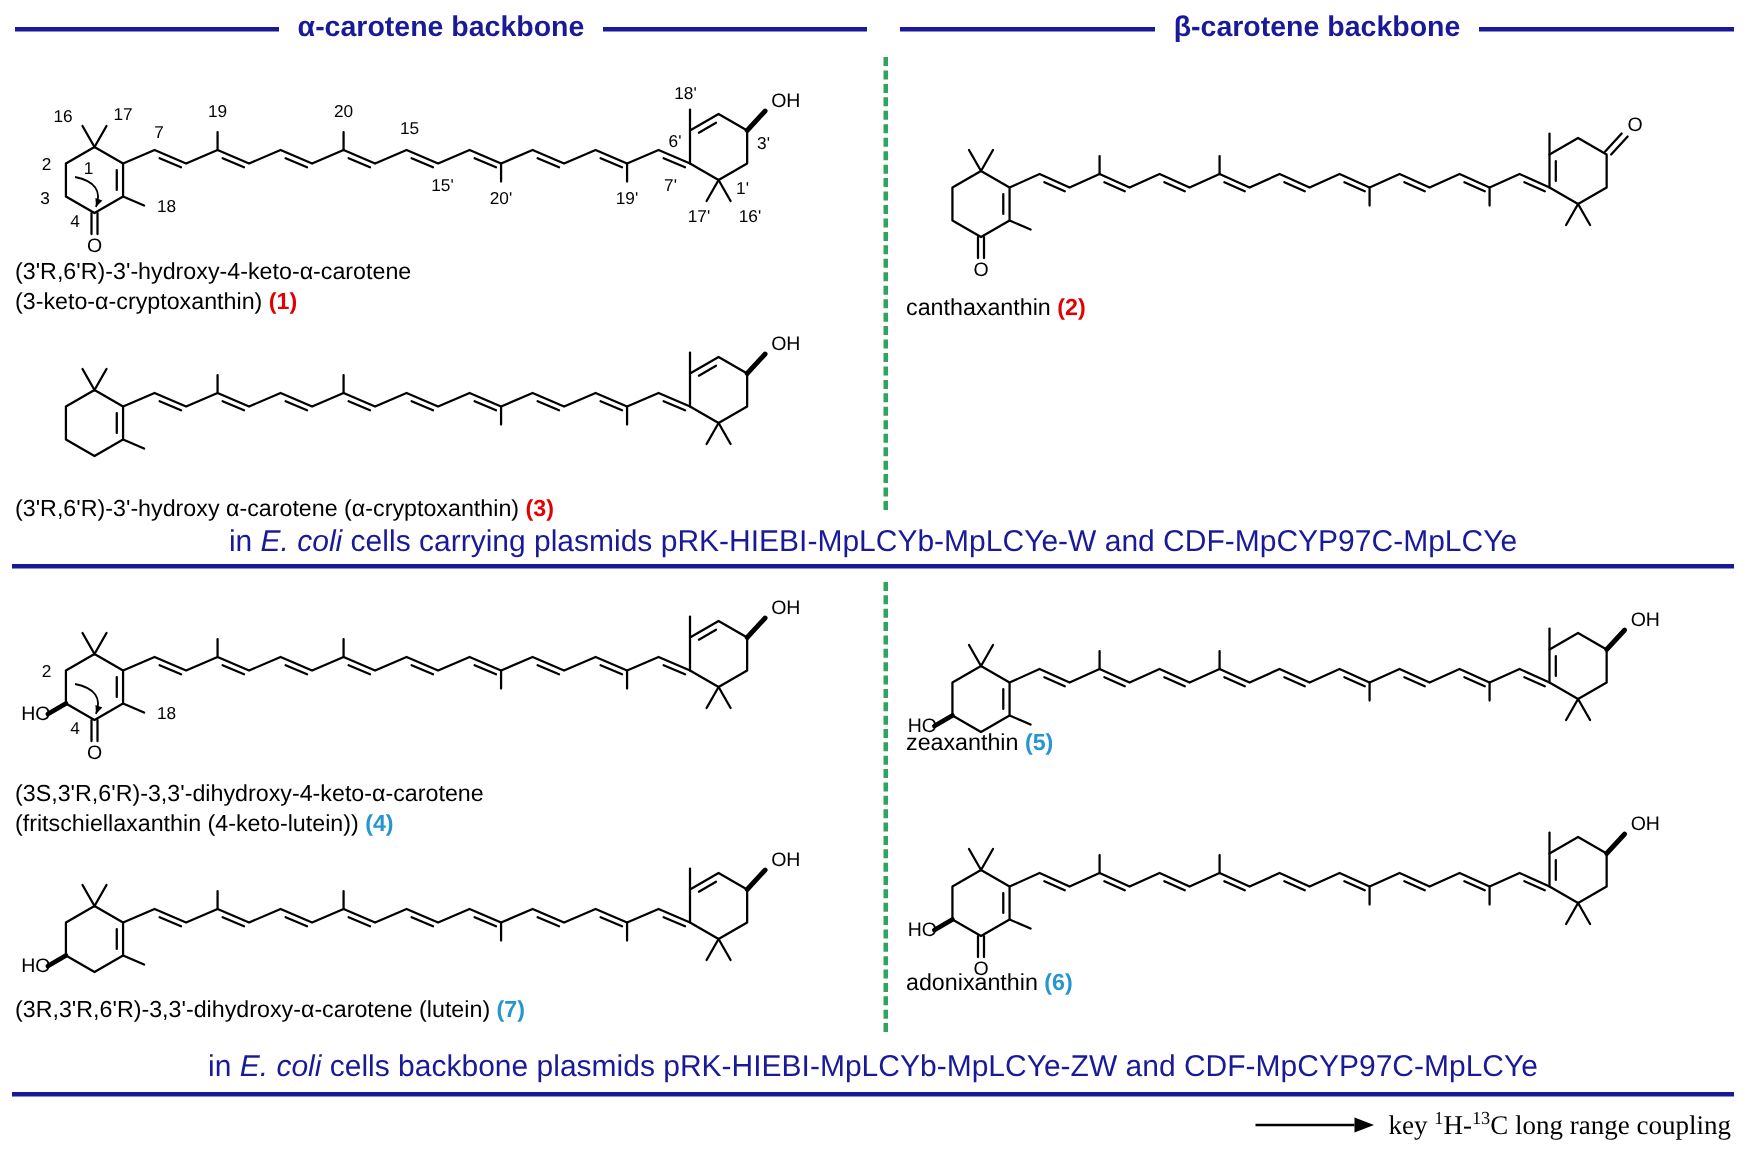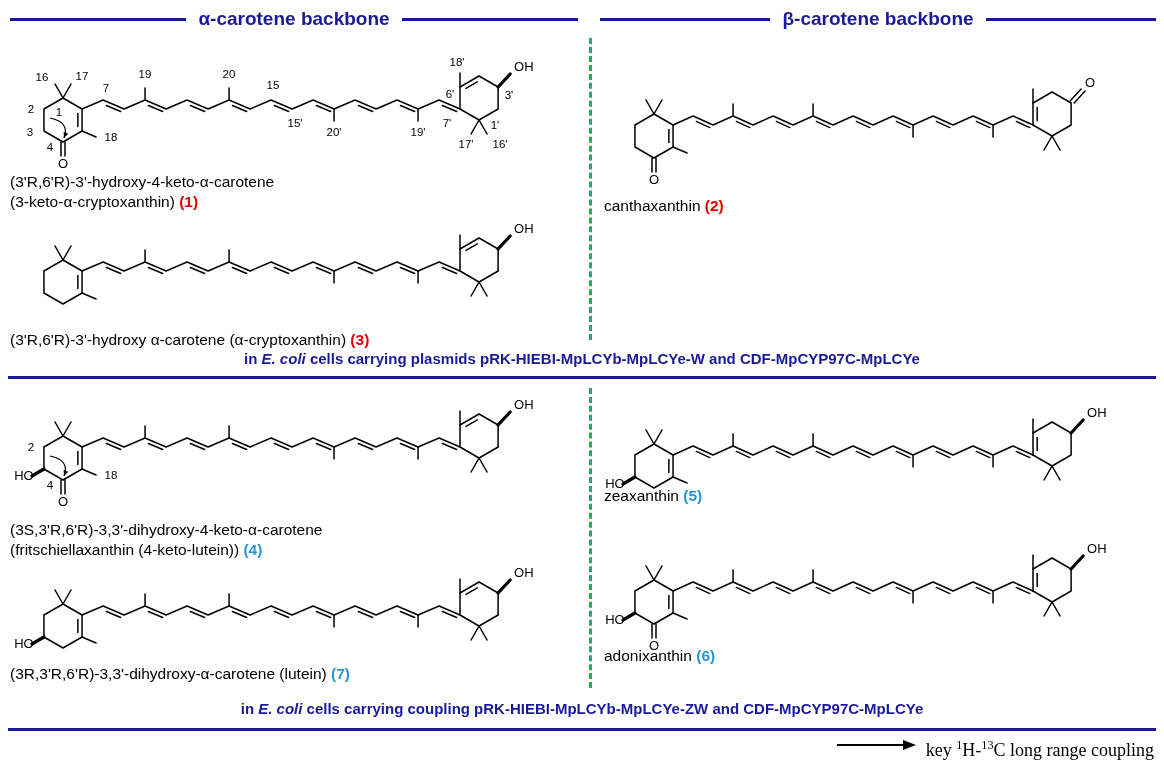--- a/index.html
+++ b/index.html
@@ -9,25 +9,25 @@
   .stage{position:absolute;left:0;top:0;width:1164px;height:778px}
   .hdr{position:absolute;display:flex;align-items:center;gap:12px;
        color:var(--heading);font-weight:bold;font-size:19px;white-space:nowrap}
   .hdr .bar{flex:1;border-top:3px solid var(--heading);height:0}
   svg.struct{position:absolute;overflow:visible}
   .cname{position:absolute;text-align:left;font-size:15.5px;line-height:1.32;color:#000}
   .num{font-weight:bold}
   .num.red{color:var(--red)}
   .num.blue{color:var(--blue)}
   .caption{position:absolute;left:0;width:100%;text-align:center;
-           color:var(--heading);font-weight:bold;font-size:15px}
+           color:var(--heading);font-weight:normal;font-size:20px}
   .caption i{font-style:italic}
   .rule{position:absolute;left:8px;right:8px;height:3px;background:var(--heading)}
   .vdash{position:absolute;width:0;border-left:3px dashed var(--green)}
-  .footer{position:absolute;display:flex;align-items:flex-start;gap:7px;
+  .footer{position:absolute;display:flex;align-items:center;gap:7px;
           font-family:"Liberation Serif",serif;font-size:18px;color:#000}
   .footer sup{font-size:0.68em}
 </style>
 </head>
 <body>
 
 <div class="stage">
 
   <div class="hdr" style="left:600px;top:8px;width:556px">
     <span class="bar"></span>
@@ -318,21 +318,21 @@
   <div class="cname" style="left:604px;top:646px;width:556px">
     <span>adonixanthin </span><span class="num blue">(6)</span>
   </div>
 
   <div class="caption" style="top:350px">
     <span>in </span><i>E. coli</i><span> cells carrying plasmids pRK-HIEBI-MpLCYb-MpLCYe-W and CDF-MpCYP97C-MpLCYe</span>
   </div>
   <div class="rule" style="top:376px"></div>
 
   <div class="caption" style="top:700px">
-    <span>in </span><i>E. coli</i><span> cells carrying coupling pRK-HIEBI-MpLCYb-MpLCYe-ZW and CDF-MpCYP97C-MpLCYe</span>
+    <span>in </span><i>E. coli</i><span> cells backbone plasmids pRK-HIEBI-MpLCYb-MpLCYe-ZW and CDF-MpCYP97C-MpLCYe</span>
   </div>
   <div class="rule" style="top:728px"></div>
 
   <div class="footer" style="right:10px;top:738px">
     <svg width="84" height="14">
       <line x1="2" y1="7" x2="68" y2="7" stroke="#000" stroke-width="1.8"></line>
       <polygon points="68,2 81,7 68,12" fill="#000"></polygon>
     </svg>
     <span>
       <span>key </span><sup>1</sup><span>H-</span><sup>13</sup><span>C long range coupling</span>

